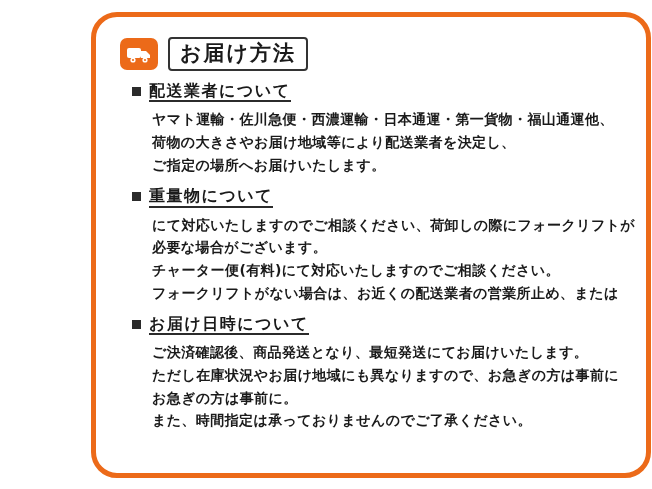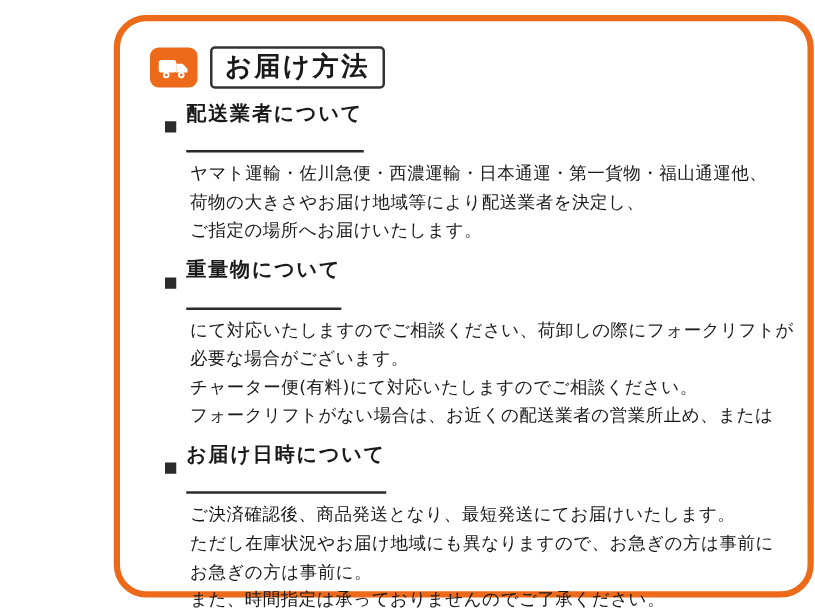--- a/index.html
+++ b/index.html
@@ -97,26 +97,27 @@
     background: #2b2b2b;
     margin-right: 8px;
     flex: none;
   }
   .section-title {
     font-size: 16px;
     font-weight: bold;
     color: #1a1a1a;
     letter-spacing: 1.5px;
     border-bottom: 2px solid #2b2b2b;
-    padding-bottom: 20px;
+    padding-bottom: 0;
     line-height: 1.2;
     display: inline-block;
   }
   .body-lines {
     margin-left: 34px;
+    font-weight: bold;
   }
   .body-line {
     font-size: 14px;
     color: #1a1a1a;
     line-height: 1.62;
     letter-spacing: 0.4px;
     white-space: nowrap;
   }
 </style>
 </head>

